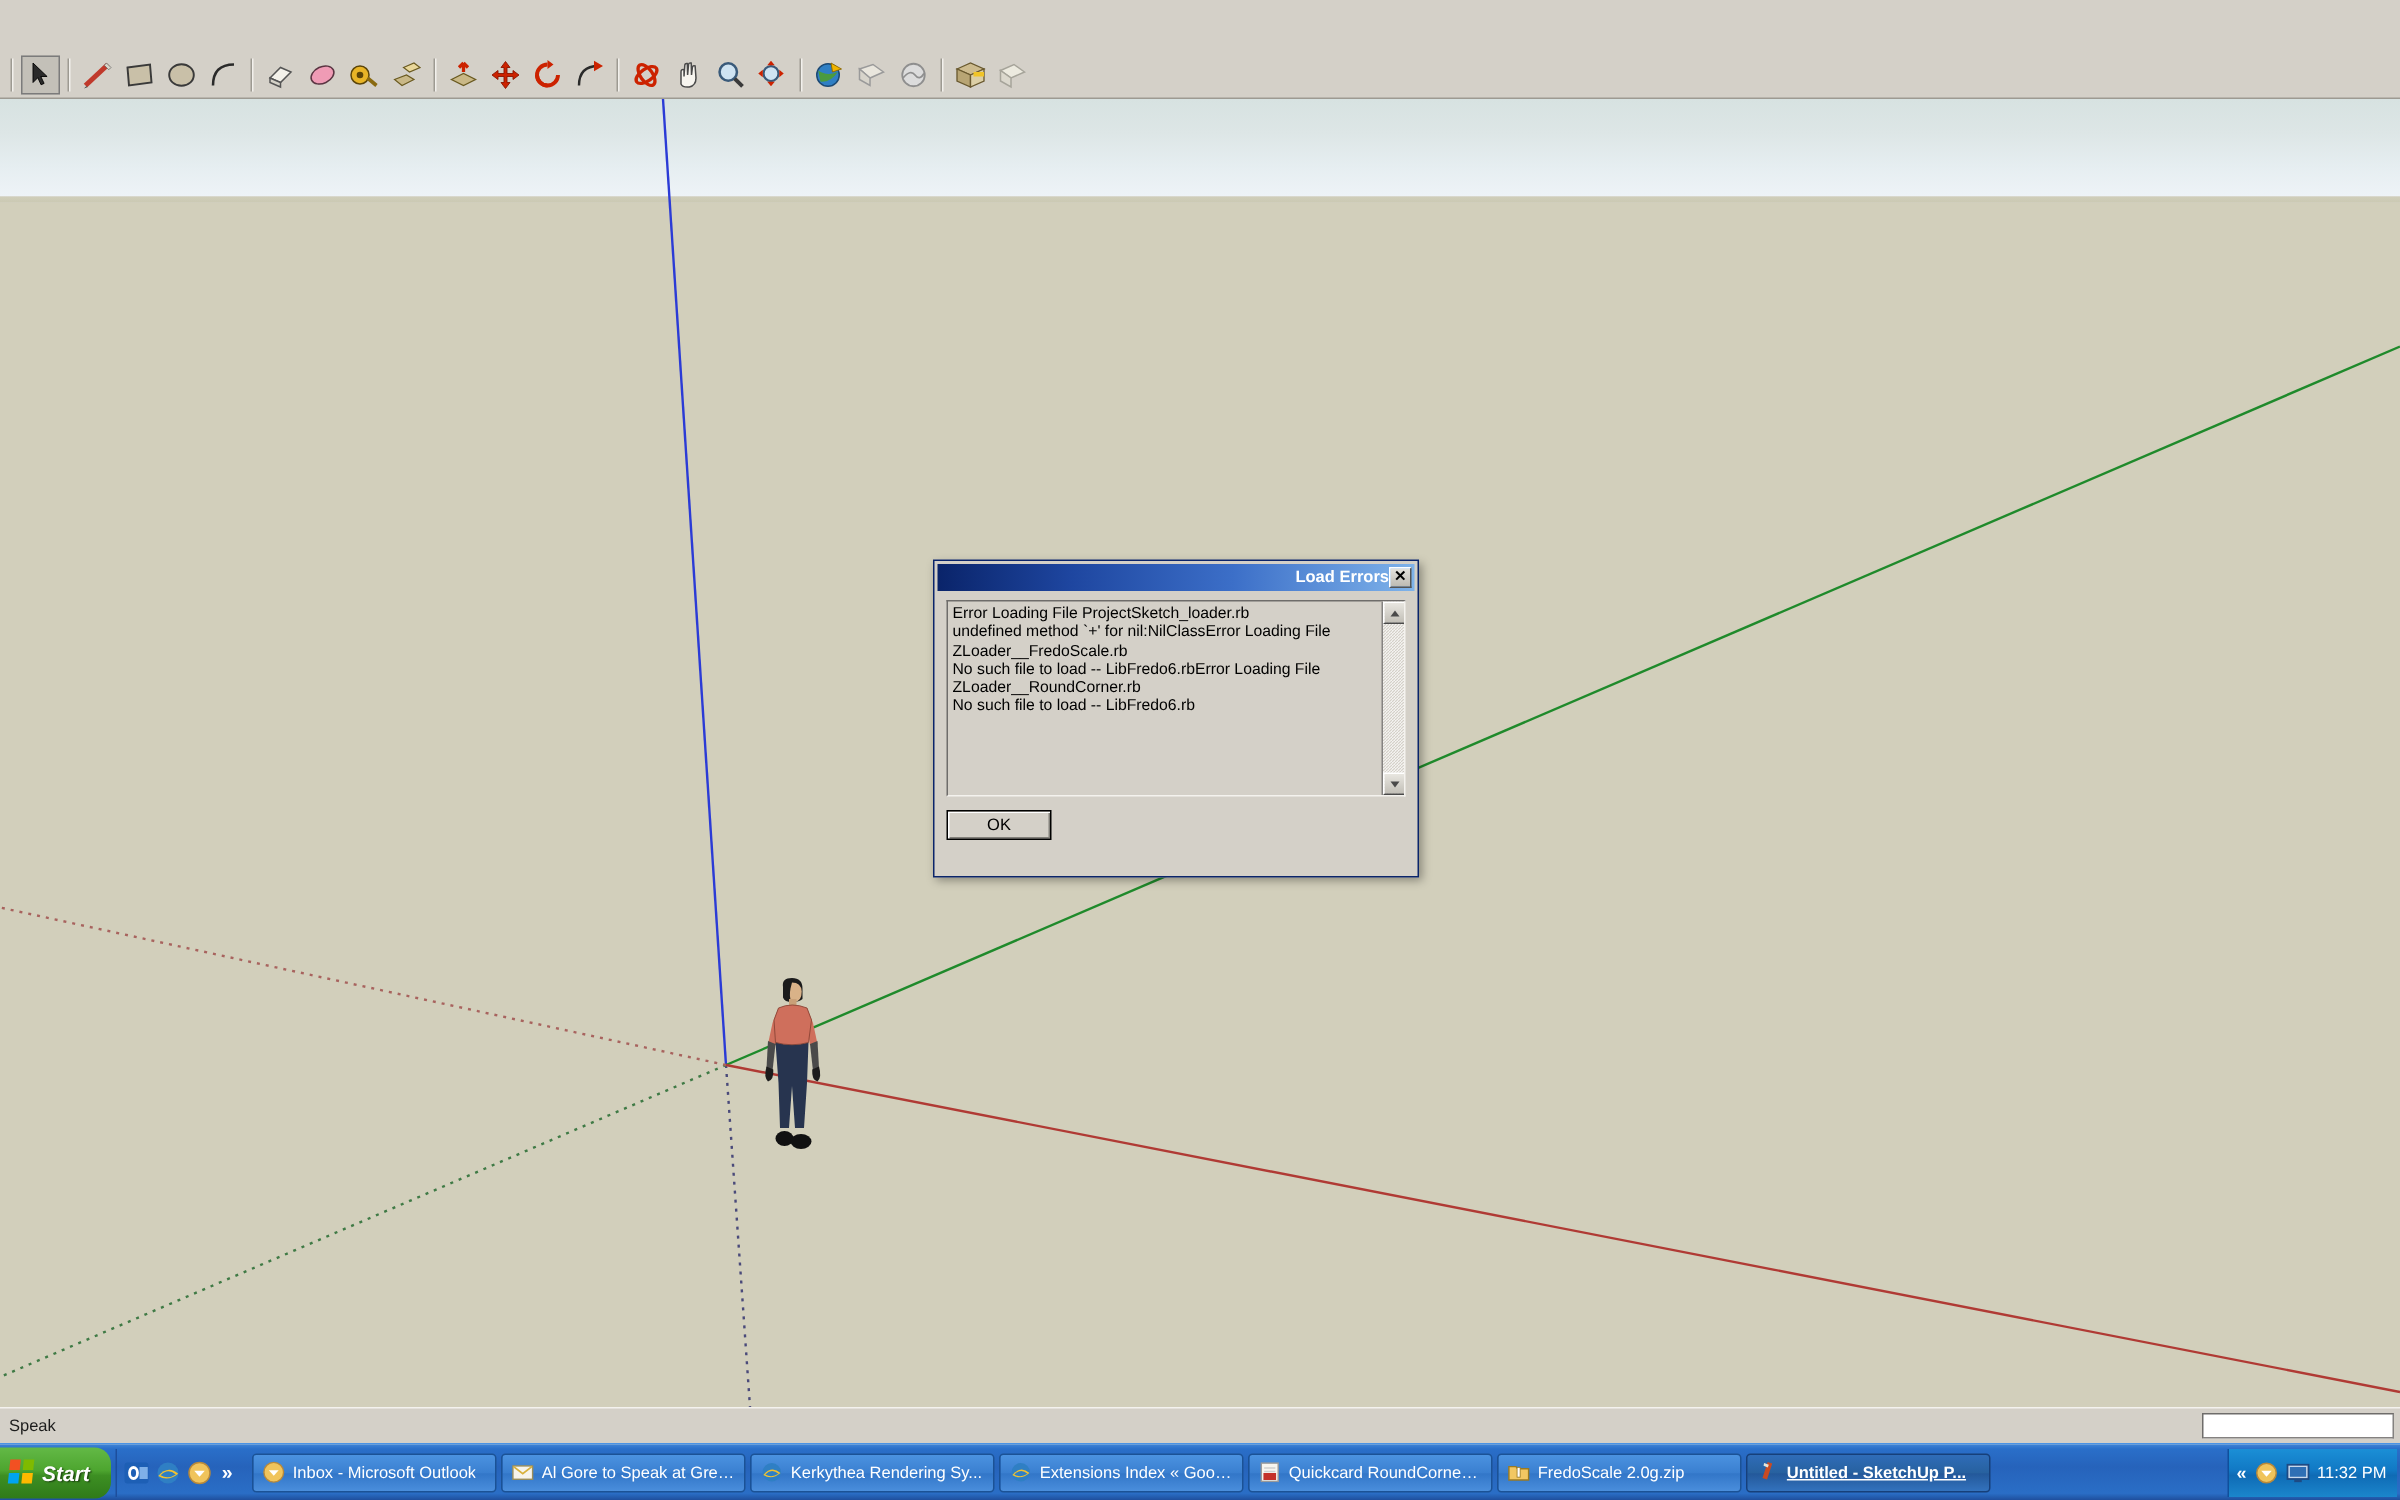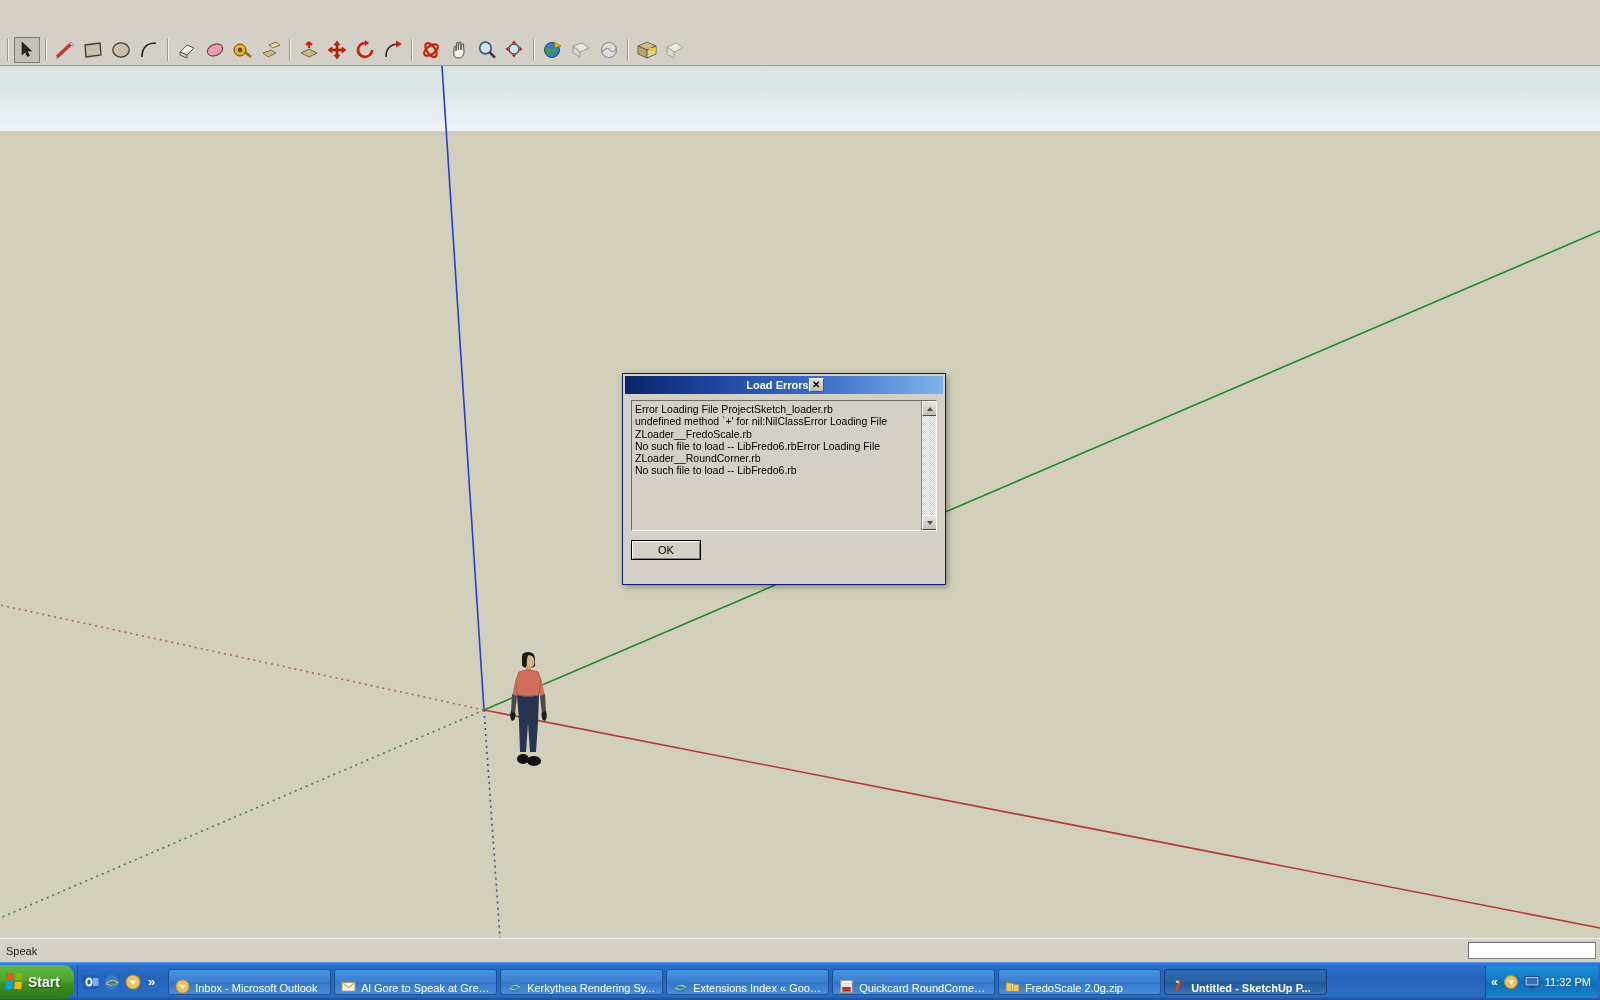--- a/index.html
+++ b/index.html
@@ -140,53 +140,54 @@
     background: linear-gradient(to bottom, #3f83d6 0%, #2a6fc9 8%, #2663bb 40%, #2a6ec6 88%, #1f4f9d 100%);
     display: flex; align-items: center;
     border-top: 1px solid #4a93e6;
   }
   #start-btn {
     height: 34px; margin: 2px 0 2px 0;
     padding: 0 14px 0 6px;
     display: flex; align-items: center; gap: 5px;
     background: linear-gradient(to bottom, #63b946 0%, #4da52f 45%, #3d8f23 55%, #2f7a19 100%);
     border-radius: 0 11px 11px 0;
-    color: #fff; font-size: 14px; font-weight: bold; 
+    color: #fff; font-size: 14px; font-weight: bold; font-style: italic;
     text-shadow: 1px 1px 1px rgba(0,0,0,.5);
   }
   .winlogo { width: 17px; height: 17px; position: relative; flex: none; transform: skewX(-6deg); }
   .winlogo s { position: absolute; width: 7px; height: 7px; display: block; }
   .winlogo s.r { left: 0; top: 0; background: #f25022; }
   .winlogo s.g { left: 9px; top: 0; background: #7fba00; }
   .winlogo s.b { left: 0; top: 9px; background: #00a4ef; }
   .winlogo s.y { left: 9px; top: 9px; background: #ffb900; }
 
   #quicklaunch {
     display: flex; align-items: center; gap: 3px;
     padding: 0 4px; margin-left: 3px; height: 32px;
     border-left: 1px solid #1d4e9c;
   }
   .ql-icon { width: 18px; height: 18px; }
   #ql-chev { color: #ffffff; font-size: 13px; font-weight: bold; padding: 0 3px; }
 
   #tasks { display: flex; align-items: center; gap: 3px; margin-left: 6px; flex: 1; height: 32px; }
   .task-btn {
     height: 26px; min-width: 0; flex: 0 1 163px;
-    display: flex; align-items: flex-end; gap: 5px;
+    display: flex; align-items: center; gap: 5px;
     padding: 0 6px;
     background: linear-gradient(to bottom,#4b92e0 0%,#3a7fd0 50%,#3276c8 52%,#4a8edc 100%);
     border: 1px solid #1b5296;
     border-radius: 3px;
     color: #ffffff; font-size: 11px;
     white-space: nowrap; overflow: hidden;
   }
   .task-btn.active {
     background: linear-gradient(to bottom,#2f6cb8 0%,#27619f 50%,#23589a 52%,#3372bd 100%);
     border-color: #17407a;
     font-weight: bold;
+    text-decoration: underline;
   }
   .task-btn .label { overflow: hidden; text-overflow: ellipsis; }
   .task-icon { width: 15px; height: 15px; flex: none; }
 
   #tray {
     display: flex; align-items: center; gap: 5px;
     height: 32px; padding: 0 7px 0 5px; margin-right: 2px;
     background: linear-gradient(to bottom,#1b8fd6 0%,#1178c4 45%,#0f6bb5 55%,#1b86cc 100%);
     border-left: 1px solid #0f4f9c;
   }
@@ -198,21 +199,21 @@
   #dialog {
     position: absolute; left: 622px; top: 373px;
     width: 324px; height: 212px;
     background: #d4d0c8;
     border: 1px solid #0a246a;
     box-shadow: 2px 2px 6px rgba(0,0,0,.35);
   }
   #dlg-titlebar {
     height: 18px; margin: 2px 2px 0 2px;
     background: linear-gradient(to right, #0a246a 0%, #1e46a0 28%, #3c6fc8 62%, #7fb3ea 100%);
-    display: flex; align-items: center; justify-content: center;
+    display: flex; align-items: center; justify-content: flex-end;
     padding: 0 2px 0 4px;
   }
   #dlg-title {
     color: #ffffff; font-size: 11px; font-weight: bold;
   }
   #dlg-close {
     width: 15px; height: 14px;
     background: linear-gradient(to bottom,#e4e2dc,#bdbab2);
     border: 1px solid #555; border-top-color:#fff; border-left-color:#fff;
     display: flex; align-items: center; justify-content: center;

